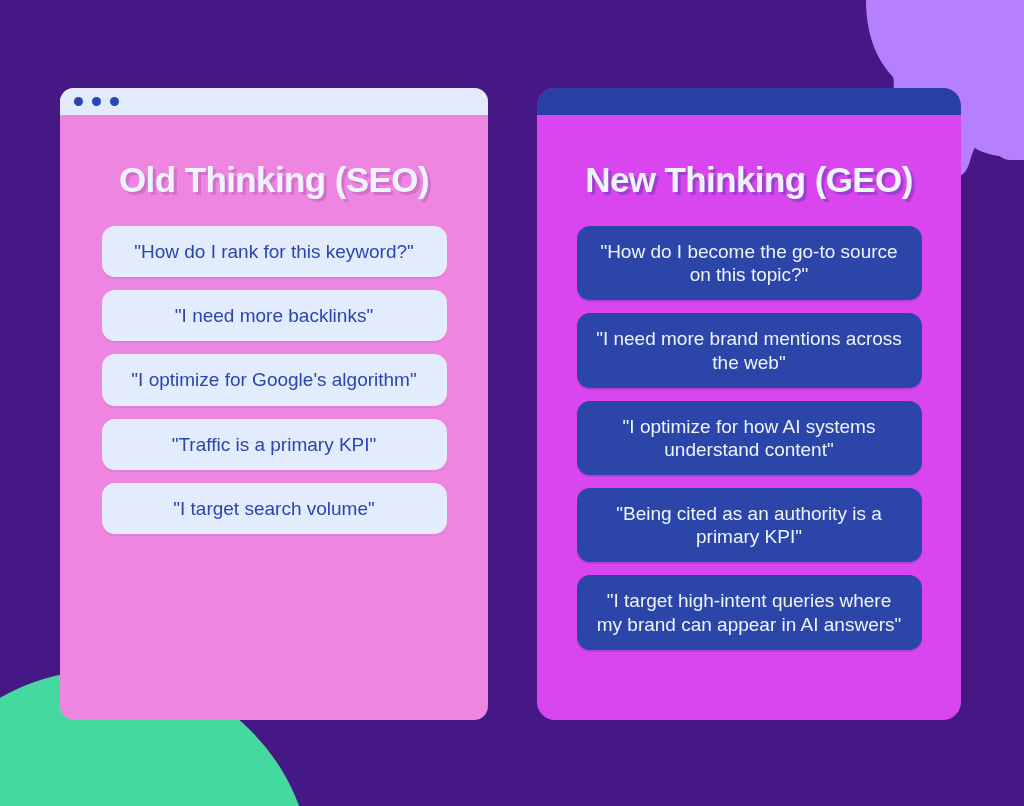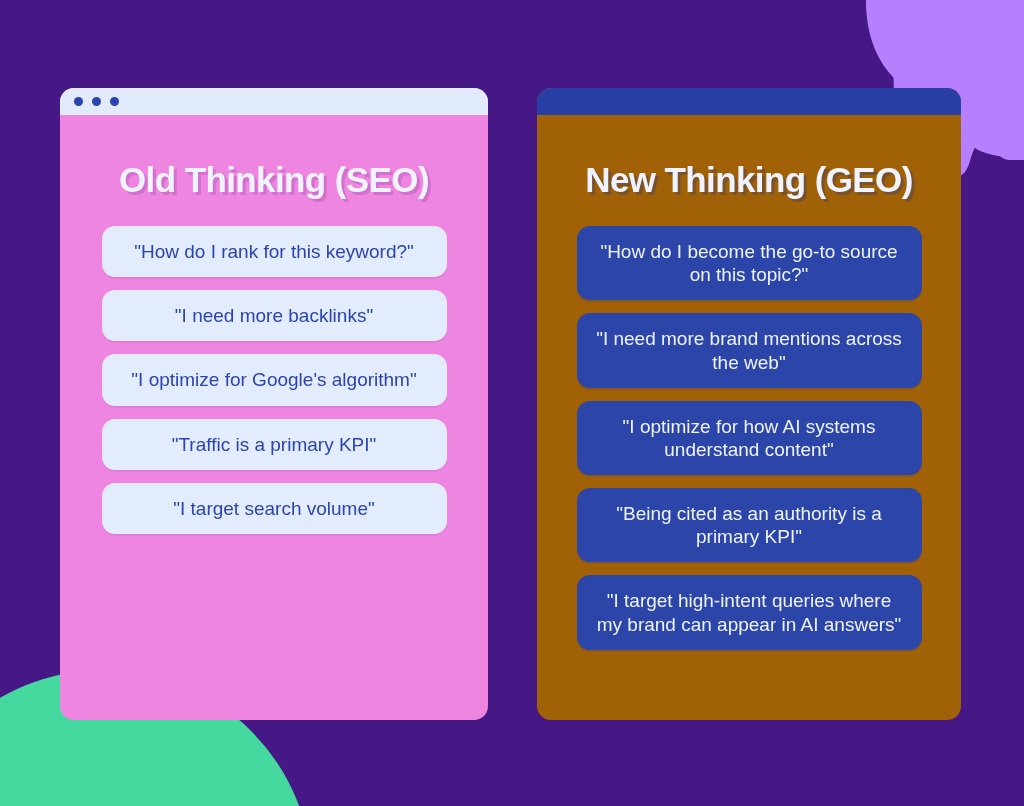--- a/index.html
+++ b/index.html
@@ -46,21 +46,22 @@
     left: 60px;
     width: 428px;
     height: 632px;
     background: #ee85e0;
   }
 
   .panel-new {
     left: 537px;
     width: 424px;
     height: 632px;
-    background: #a16207;
+    background: #d946ef;
+    border-radius: 18px;
   }
 
   
   .titlebar {
     height: 27px;
     flex: none;
     display: flex;
     align-items: center;
     padding-left: 14px;
     gap: 9px;

